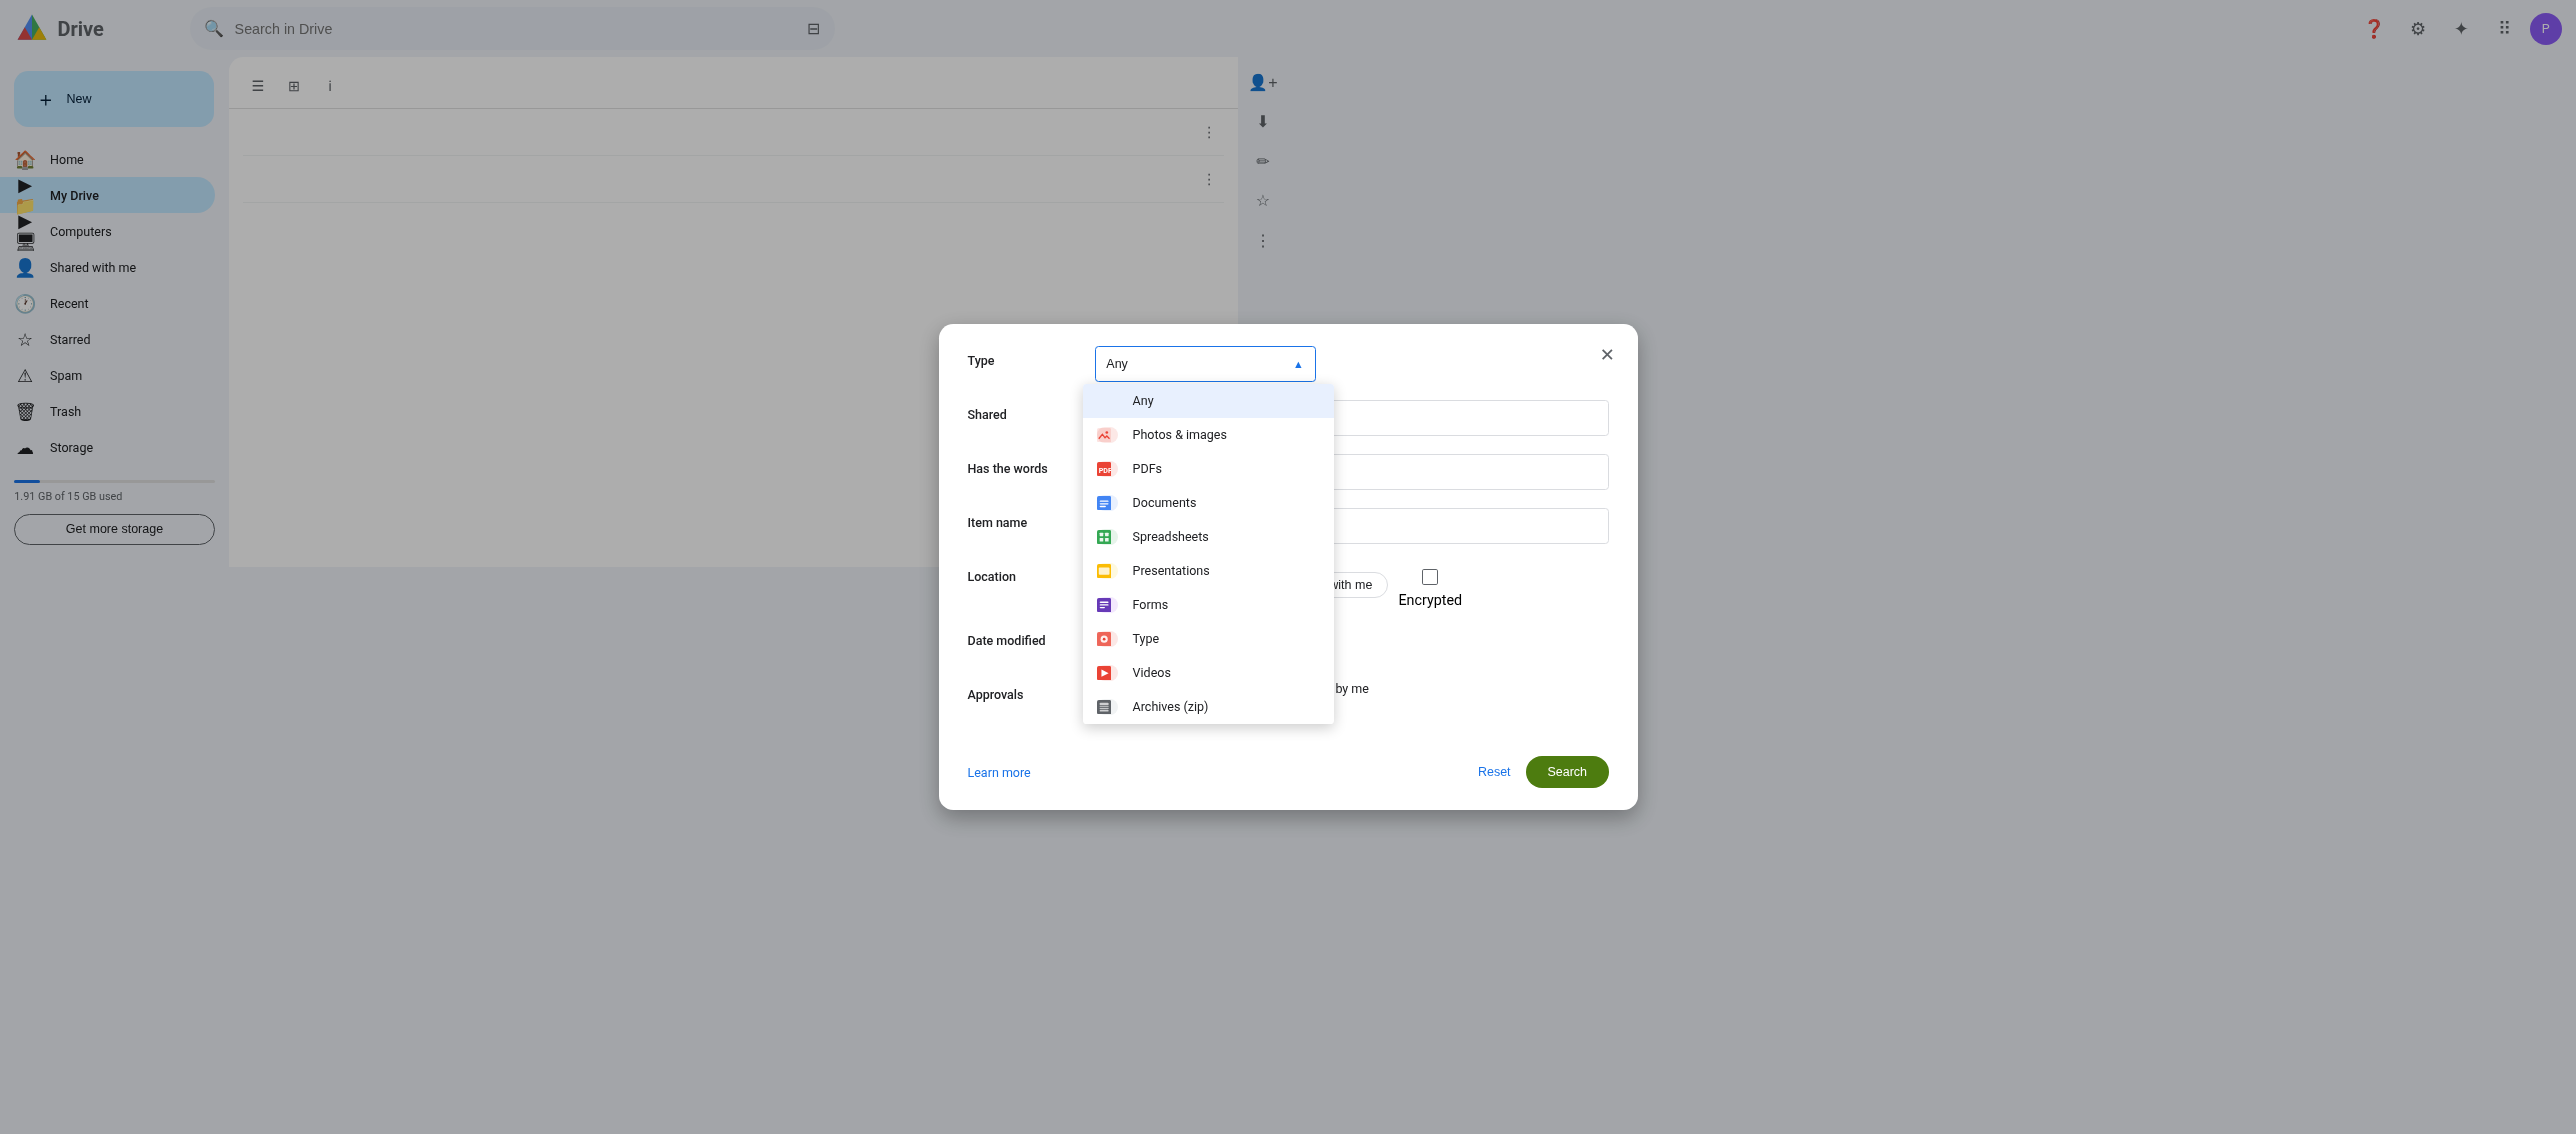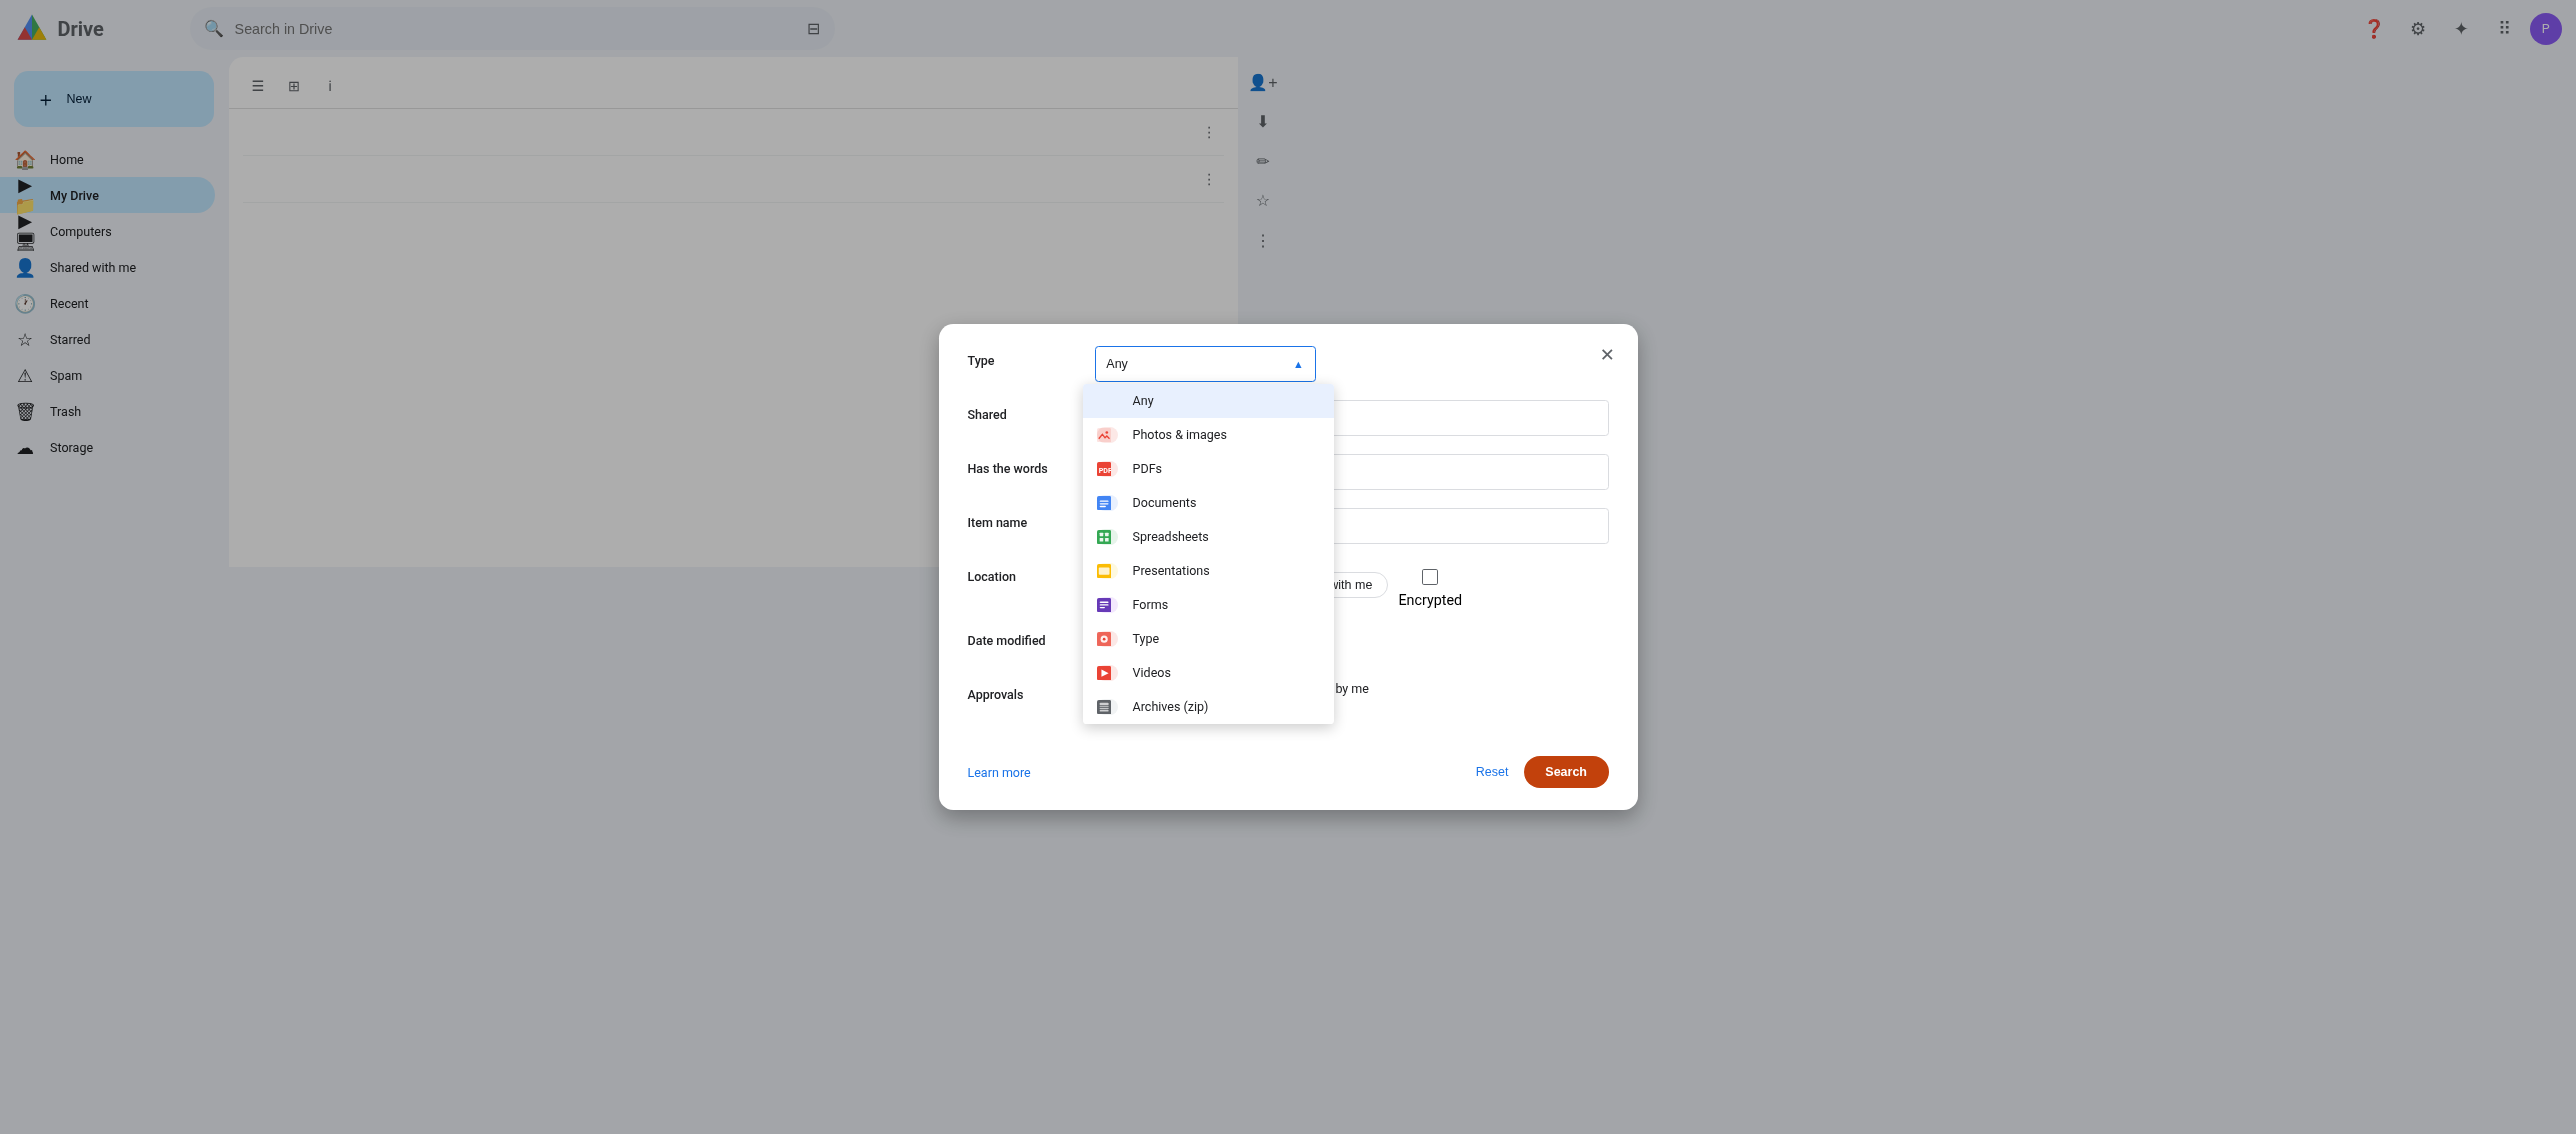--- a/index.html
+++ b/index.html
@@ -427,26 +427,26 @@
     .reset-btn {
       background: transparent;
       border: none;
       color: #1a73e8;
       font-size: 12.5px;
       cursor: pointer;
       padding: 7.2px 14.3px;
       border-radius: 3.6px;
     }
     .search-btn {
-      background: #c2410c;
+      background: #4d7c0f;
       border: none;
       border-radius: 18px;
       color: white;
       font-size: 12.5px;
-      font-weight: 700;
+      font-weight: 400;
       padding: 9px 21.5px;
       cursor: pointer;
     }
 
     
     .content-rows {
       padding: 0 14.3px;
     }
     .content-row {
       display: flex;
@@ -552,20 +552,27 @@
     </div>
     <div class="sidebar-item">
       <span class="s-icon">🗑</span>
       <span>Trash</span>
     </div>
     <div class="sidebar-item">
       <span class="s-icon">☁</span>
       <span>Storage</span>
     </div>
 
+    <div class="storage-section">
+      <div class="storage-bar-bg">
+        <div class="storage-bar-fill"></div>
+      </div>
+      <div class="storage-text">1.91 GB of 15 GB used</div>
+      <button class="get-storage-btn">Get more storage</button>
+    </div>
   </div>
 
   <div class="main">
 
     <div class="toolbar-row">
       <button class="row-action-btn">☰</button>
       <button class="row-action-btn">⊞</button>
       <button class="row-action-btn">ℹ</button>
     </div>
 

